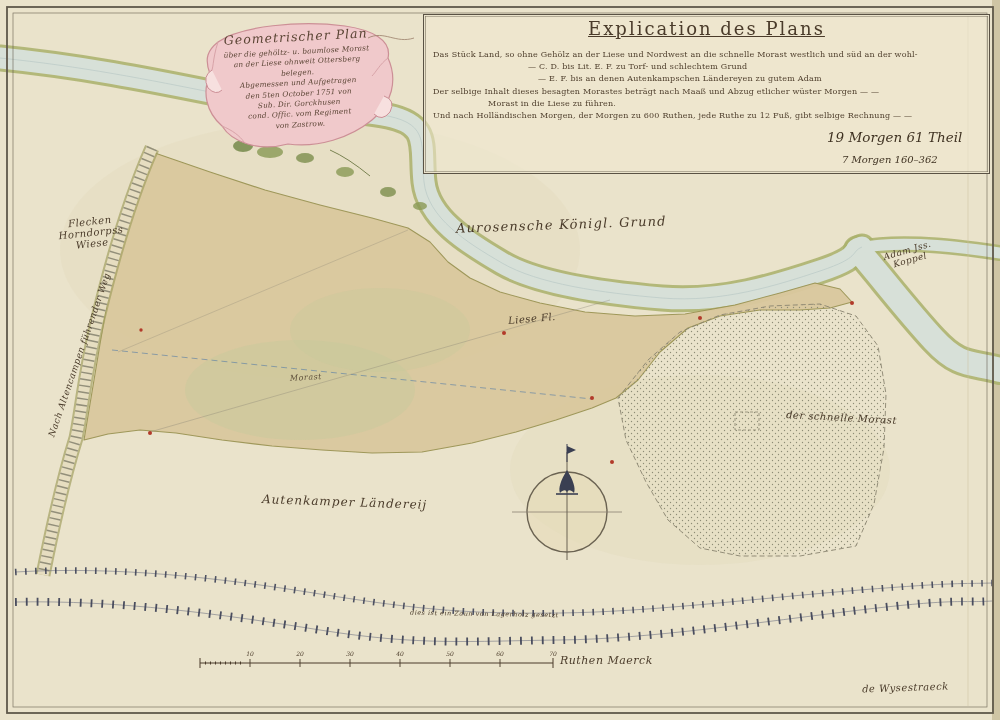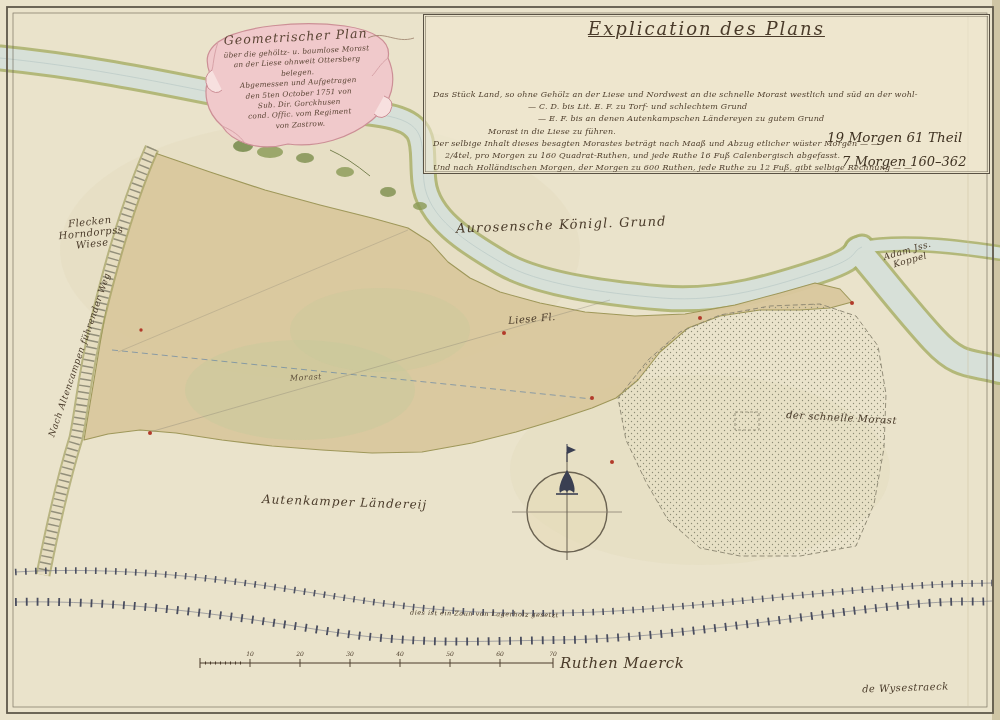--- a/index.html
+++ b/index.html
@@ -9,27 +9,27 @@
   .lbl{position:absolute;font-style:italic;color:#4a3b2a;white-space:nowrap;
        letter-spacing:.5px;line-height:1.1;}
   .cartouche-text{position:absolute;left:213px;top:29px;width:170px;text-align:center;
        transform:rotate(-3deg);font-style:italic;color:#5a4434;}
   .cartouche-text .c-big{font-size:12.5px;margin-bottom:3px;letter-spacing:1px;}
   .cartouche-text .c-sm{font-size:7.3px;line-height:10.4px;letter-spacing:.2px;}
   .expl{position:absolute;left:423px;top:14px;width:565px;height:158px;
         border:1.6px solid #5a5244;box-shadow:inset 0 0 0 1px #eae3cb, inset 0 0 0 1.6px #7a7260;
         background:rgba(240,233,210,.55);}
   .expl .title{position:absolute;left:0;right:0;top:3px;text-align:center;
-        font-size:18px;font-style:italic;letter-spacing:2px;color:#4a3b2a;
+        font-size:18px;letter-spacing:2px;color:#4a3b2a;
         text-decoration:underline;}
   .expl .lines{position:absolute;left:9px;top:34px;right:6px;font-size:8px;
-        font-style:italic;line-height:12.2px;color:#4e3e2c;letter-spacing:.2px;margin-top:40px;}
+        line-height:12.2px;color:#4e3e2c;letter-spacing:.2px;}
   .expl .ln{white-space:nowrap;overflow:hidden;}
   .expl .val1{position:absolute;left:403px;top:114px;font-size:13.5px;font-style:italic;color:#3f3222;}
-  .expl .val2{position:absolute;left:418px;top:139px;font-size:13px;font-style:italic;color:#3f3222;}
+  .expl .val2{position:absolute;left:418px;top:139px;font-size:10px;font-style:italic;color:#3f3222;}
   .tick-num{position:absolute;font-size:6px;font-style:italic;color:#4a3b2a;width:14px;text-align:center;}
 </style>
 </head>
 <body>
 
 <div class="stage">
 
   <svg width="1000" height="720" viewBox="0 0 1000 720">
     <defs>
       <pattern id="dots" width="6" height="6" patternUnits="userSpaceOnUse">
@@ -151,24 +151,23 @@
     <div class="c-sm">Sub. Dir. Gorckhusen</div>
     <div class="c-sm">cond. Offic. vom Regiment</div>
     <div class="c-sm">von Zastrow.</div>
   </div>
 
   <div class="expl">
     <div class="title">Explication des Plans</div>
     <div class="lines">
       <div class="ln">Das Stück Land, so ohne Gehölz an der Liese und Nordwest an die schnelle Morast westlich und süd an der wohl-</div>
       <div class="ln" style="padding-left:95px">— C. D. bis Lit. E. F. zu Torf- und schlechtem Grund</div>
-      <div class="ln" style="padding-left:105px">— E. F. bis an denen Autenkampschen Ländereyen zu gutem Grund</div>
+      <div class="ln" style="padding-left:105px">— E. F. bis an denen Autenkampschen Ländereyen zu gutem Adam</div>
+      <div class="ln">Der selbige Inhalt dieses besagten Morastes beträgt nach Maaß und Abzug etlicher wüster Morgen — —</div>
       <div class="ln" style="padding-left:55px">Morast in die Liese zu führen.</div>
-      <div class="ln">Der selbige Inhalt dieses besagten Morastes beträgt nach Maaß und Abzug etlicher wüster Morgen — —</div>
-      <div class="ln" style="padding-left:12px">2/4tel, pro Morgen zu 160 Quadrat-Ruthen, und jede Ruthe 16 Fuß Calenbergisch abgefasst.</div>
       <div class="ln">Und nach Holländischen Morgen, der Morgen zu 600 Ruthen, jede Ruthe zu 12 Fuß, gibt selbige Rechnung — —</div>
     </div>
     <div class="val1">19 Morgen 61 Theil</div>
     <div class="val2">7 Morgen 160–362</div>
   </div>
 
   <div class="lbl" style="left:36px;top:216px;width:110px;text-align:center;font-size:10px;transform:rotate(-6deg);white-space:normal">
     <span>Flecken Horndorpss</span><br>
     <span>Wiese</span>
   </div>
@@ -185,21 +184,21 @@
   </div>
 
   <div class="lbl" style="left:290px;top:374px;font-size:8px;transform:rotate(-3deg);opacity:.85">Morast</div>
 
   <div class="lbl" style="left:786px;top:412px;font-size:10px;transform:rotate(3deg);">der schnelle Morast</div>
 
   <div class="lbl" style="left:262px;top:496px;font-size:12px;letter-spacing:1px;transform:rotate(2deg);">Autenkamper Ländereij</div>
 
   <div class="lbl" style="left:410px;top:611px;font-size:6.5px;transform:rotate(1deg);">dies ist ein Zaun von Lagerholz gesetzt</div>
 
-  <div class="lbl" style="left:560px;top:655px;font-size:15px;">Ruthen Maerck</div>
+  <div class="lbl" style="left:560px;top:655px;font-size:11px;">Ruthen Maerck</div>
 
   <div class="lbl" style="left:862px;top:682px;font-size:10px;transform:rotate(-2deg);">de Wysestraeck</div>
 
   <span class="tick-num" style="left:243px;top:650px">10</span>
   <span class="tick-num" style="left:293px;top:650px">20</span>
   <span class="tick-num" style="left:343px;top:650px">30</span>
   <span class="tick-num" style="left:393px;top:650px">40</span>
   <span class="tick-num" style="left:443px;top:650px">50</span>
   <span class="tick-num" style="left:493px;top:650px">60</span>
   <span class="tick-num" style="left:546px;top:650px">70</span>

